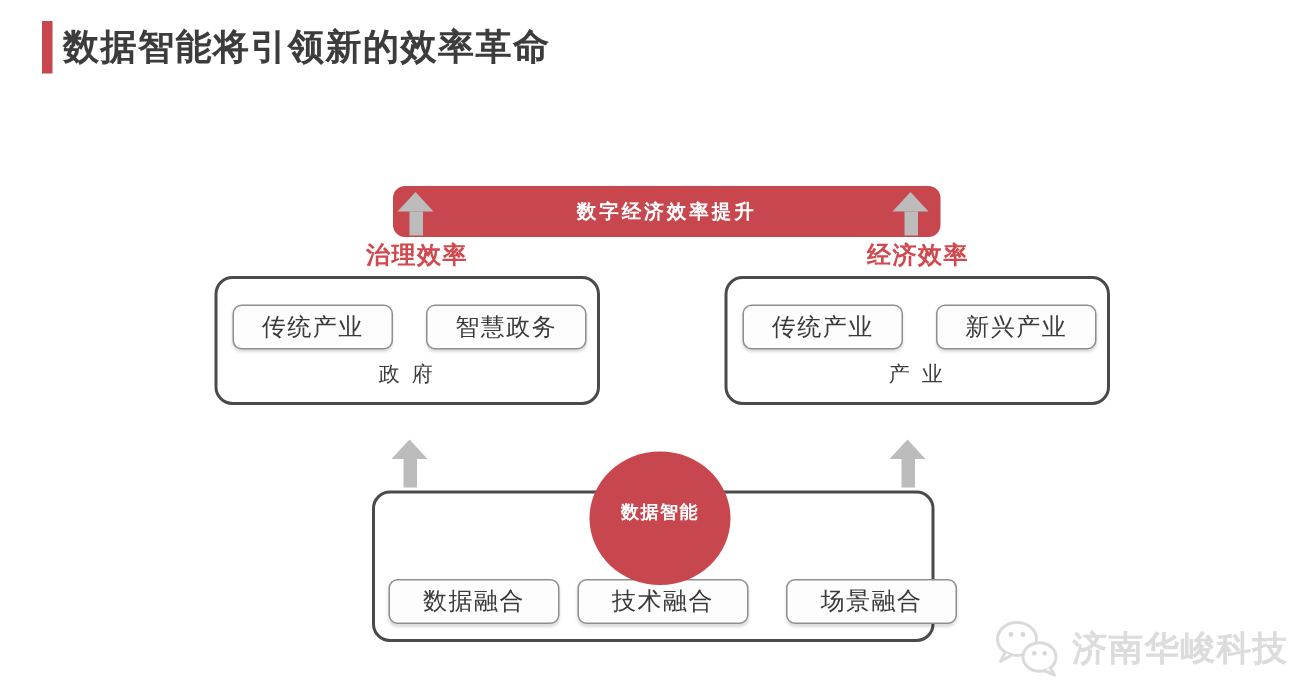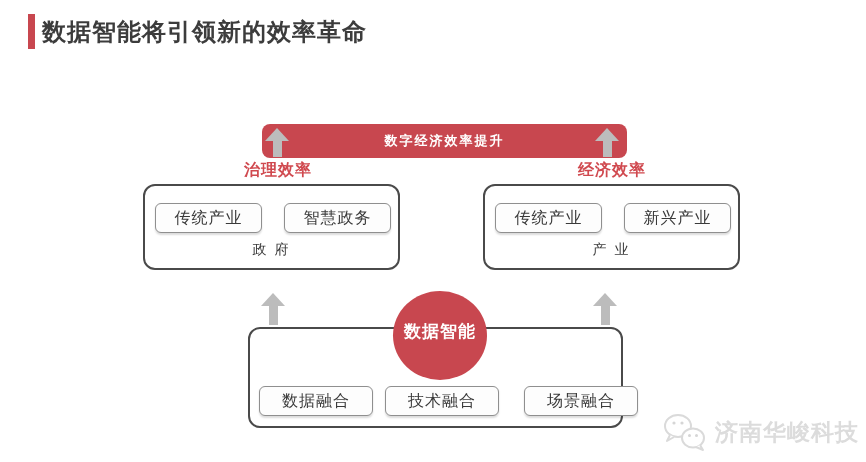--- a/index.html
+++ b/index.html
@@ -92,25 +92,25 @@
     border: 2px solid #4a4a4a; border-radius: 12px; background: #ffffff;
     box-sizing: border-box;
   }
   .chip-b { top: 57px; width: 114px; height: 30px; }
   .chip-b1 { left: 9px; }
   .chip-b2 { left: 135px; }
   .chip-b3 { left: 274px; }
 
   
   .center-circle {
-    position: absolute; left: 393px; top: 291px;
+    position: absolute; left: 393px; top: 301px;
     width: 94px; height: 89px; border-radius: 50%;
     background: #c8474f;
     display: flex; align-items: center; justify-content: center;
-    color: #ffffff; font-size: 17px; font-weight: bold; letter-spacing: 1px;
+    color: #ffffff; font-size: 12px; font-weight: bold; letter-spacing: 1px;
     padding-bottom: 8px; box-sizing: border-box;
     z-index: 5;
   }
 
   
   .watermark {
     position: absolute; left: 662px; top: 412px;
     display: flex; align-items: center; gap: 7px;
   }
   .watermark-text {

